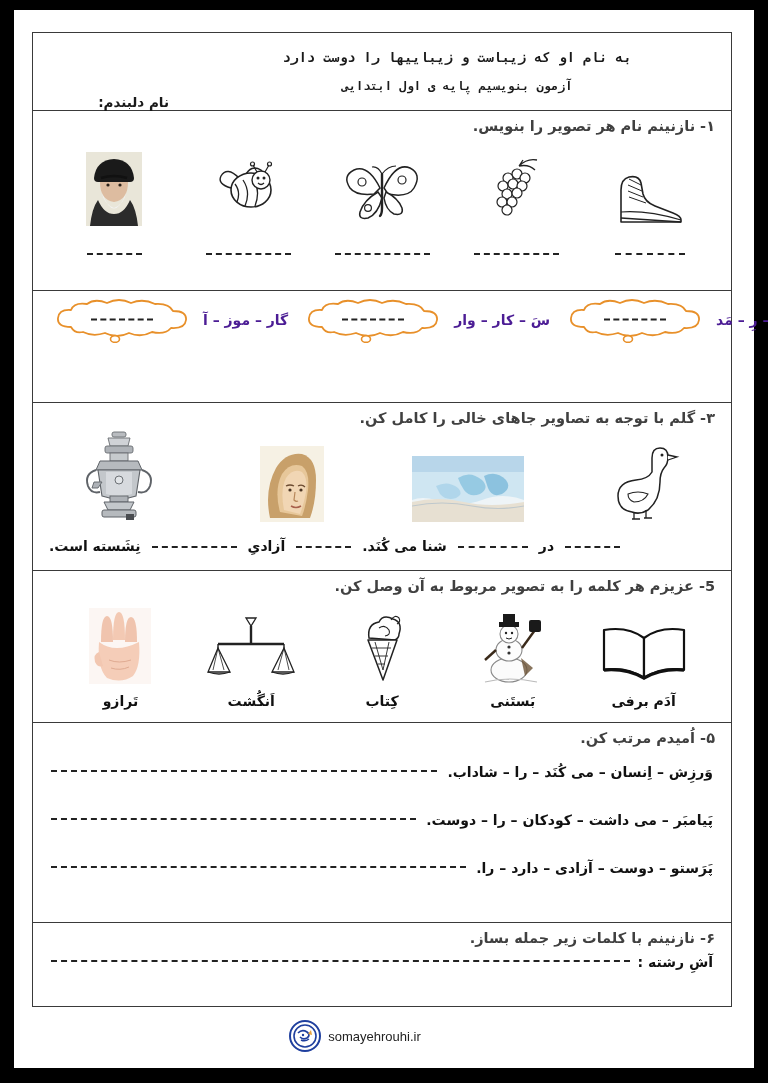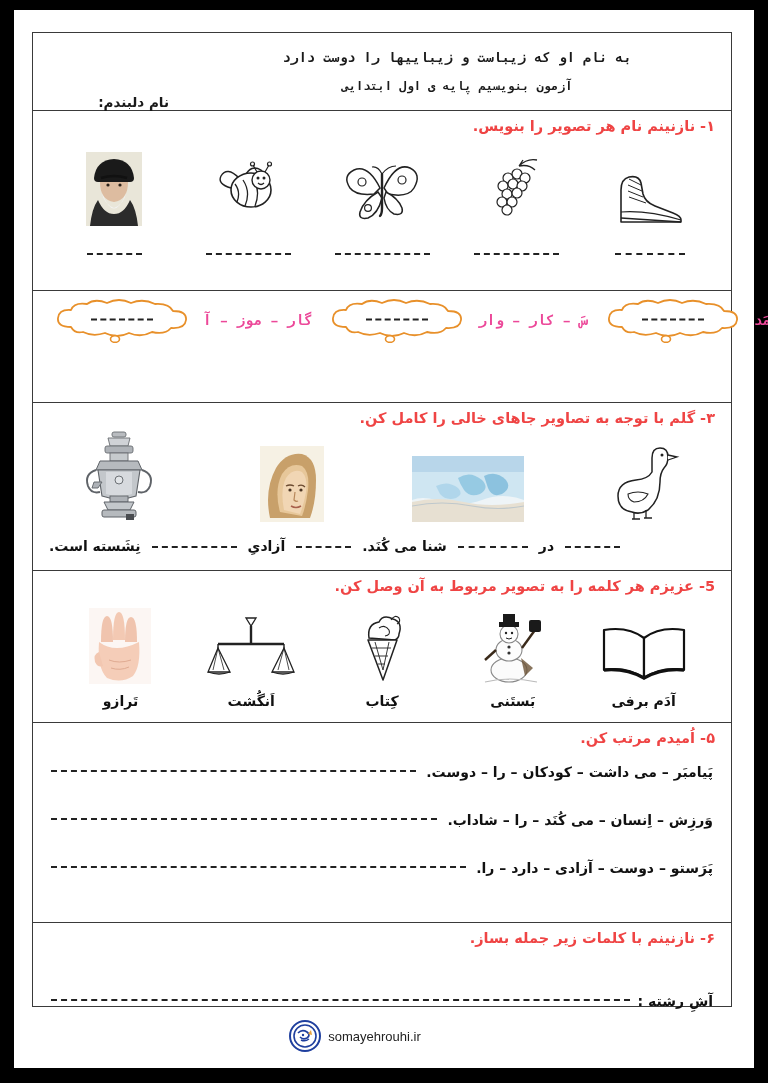--- a/index.html
+++ b/index.html
@@ -77,21 +77,21 @@
   .name-label {
     font-size: 13.5px;
     font-weight: bold;
     color: #1a1a1a;
   }
 
   
   .q-prompt {
     font-size: 14.5px;
     font-weight: bold;
-    color: #ef4444;
+    color: #404040;
     text-align: right;
     padding: 7px 16px 2px 0;
     letter-spacing: 0.2px;
   }
 
   
   .q1 { height: 180px; }
   .q1-row {
     display: flex;
     flex-direction: row;
@@ -135,23 +135,22 @@
   }
   .q2-group {
     display: flex;
     flex-direction: row;
     align-items: center;
     gap: 6px;
   }
   .q2-label {
     font-size: 14px;
     font-weight: bold;
-    color: #ec4899;
+    color: #4c1d95;
     white-space: nowrap;
-    font-family: Liberation Mono, monospace;
   }
   .cloud {
     position: relative;
     width: 150px;
     height: 46px;
   }
   .cloud svg { display: block; }
   .cloud .cloud-dash {
     position: absolute;
     left: 50%;
@@ -237,21 +236,20 @@
   }
 
   
   .q6 { height: 84px; }
   .q6-item {
     display: flex;
     flex-direction: row;
     align-items: center;
     padding: 6px 18px 0 18px;
     gap: 8px;
-    margin-top: 39px;
   }
   .q6-text {
     font-size: 14px;
     font-weight: bold;
     color: #111;
     white-space: nowrap;
   }
   .q6-fill {
     flex: 1;
     border-bottom: 2px dashed #222;
@@ -580,25 +578,25 @@
         <div class="q4-word">بَستَنی</div>
         <div class="q4-word">کِتاب</div>
         <div class="q4-word">اَنگُشت</div>
         <div class="q4-word">تَرازو</div>
       </div>
     </div>
 
     <div class="section q5">
       <div class="q-prompt">۵- اُمیدم مرتب کن.</div>
       <div class="q5-item">
+        <span class="q5-text">وَرزِش – اِنسان – می کُنَد – را – شاداب.</span>
+        <span class="q5-fill"></span>
+      </div>
+      <div class="q5-item">
         <span class="q5-text">پَیامبَر – می داشت – کودکان – را – دوست.</span>
-        <span class="q5-fill"></span>
-      </div>
-      <div class="q5-item">
-        <span class="q5-text">وَرزِش – اِنسان – می کُنَد – را – شاداب.</span>
         <span class="q5-fill"></span>
       </div>
       <div class="q5-item">
         <span class="q5-text">پَرَستو – دوست – آزادی – دارد – را.</span>
         <span class="q5-fill"></span>
       </div>
     </div>
 
     <div class="section q6">
       <div class="q-prompt">۶- نازنینم با کلمات زیر جمله بساز.</div>

